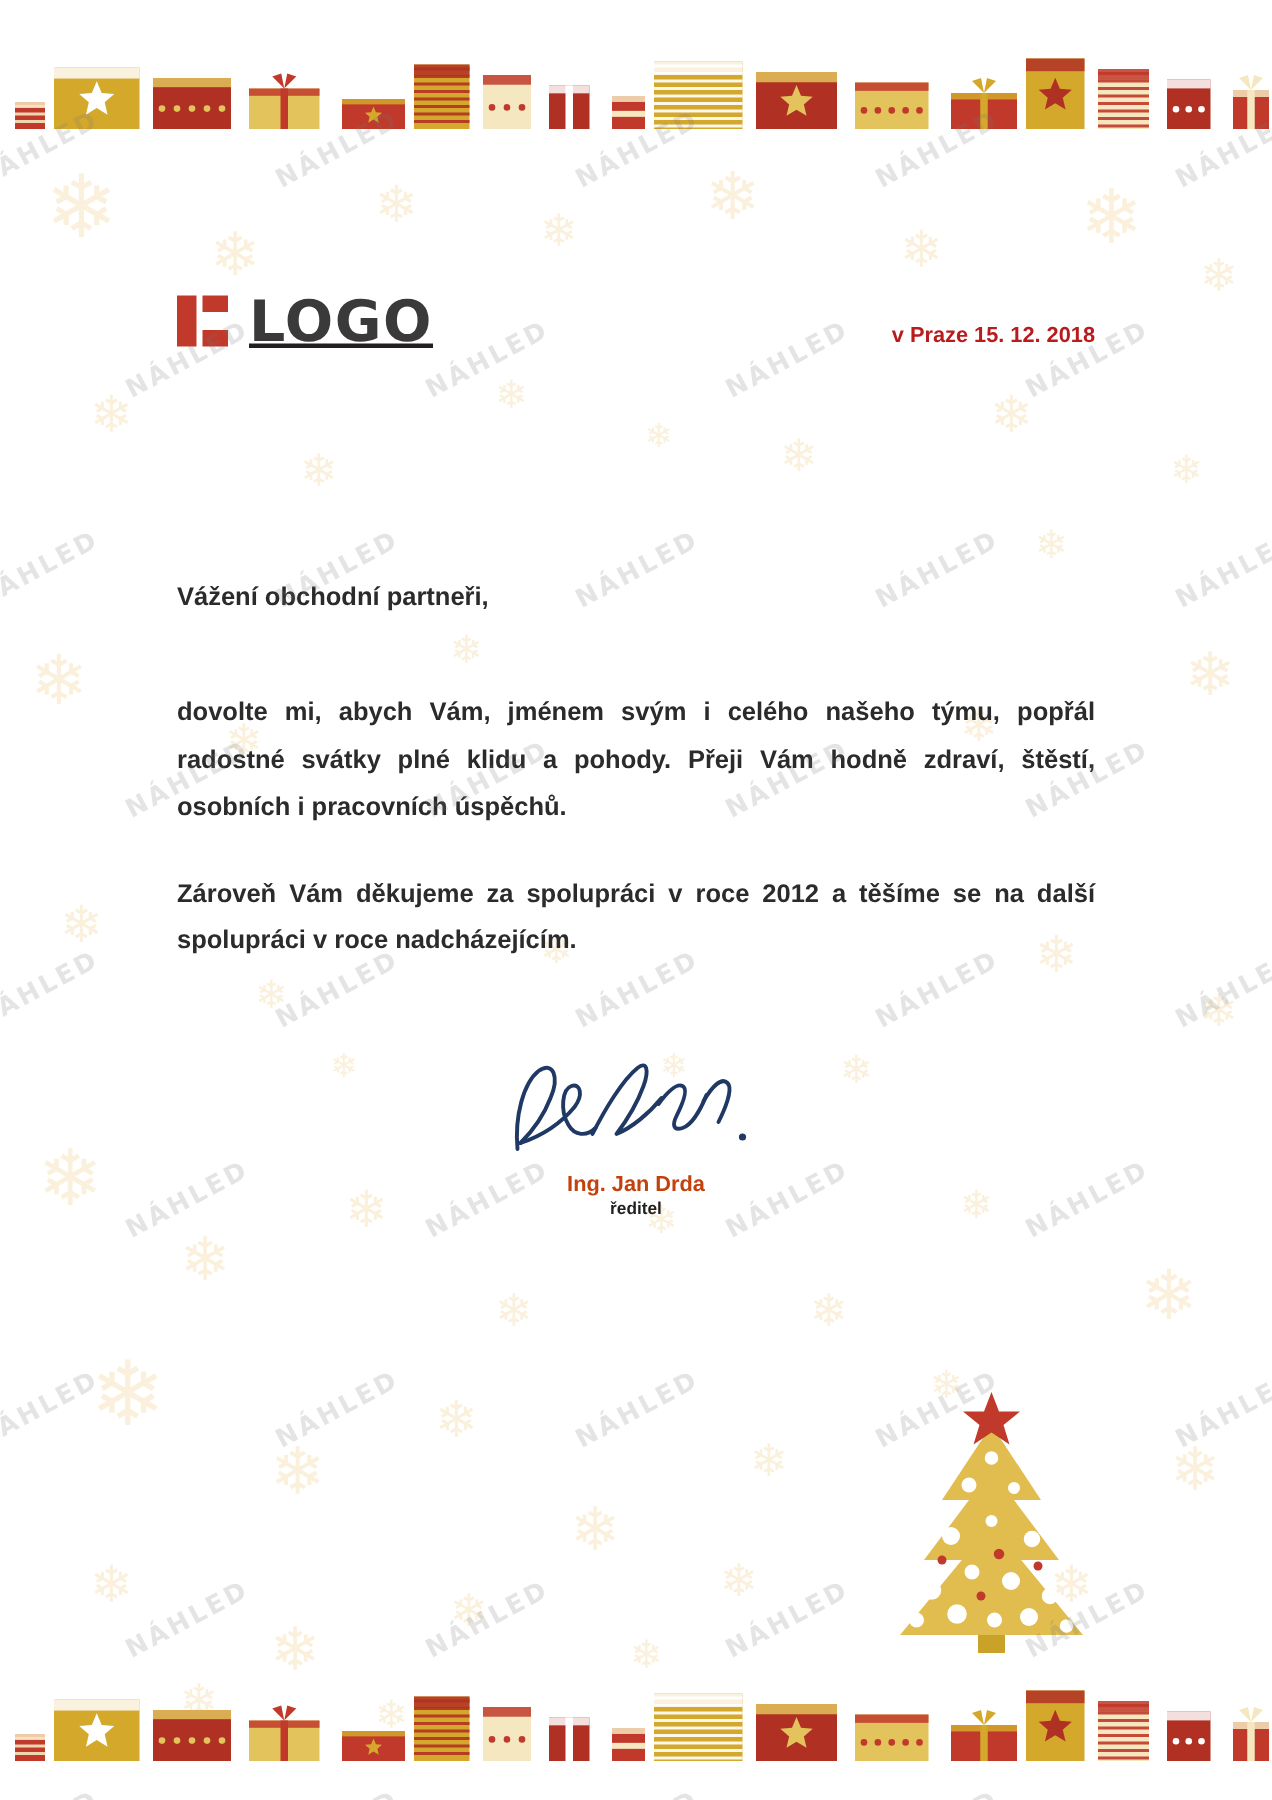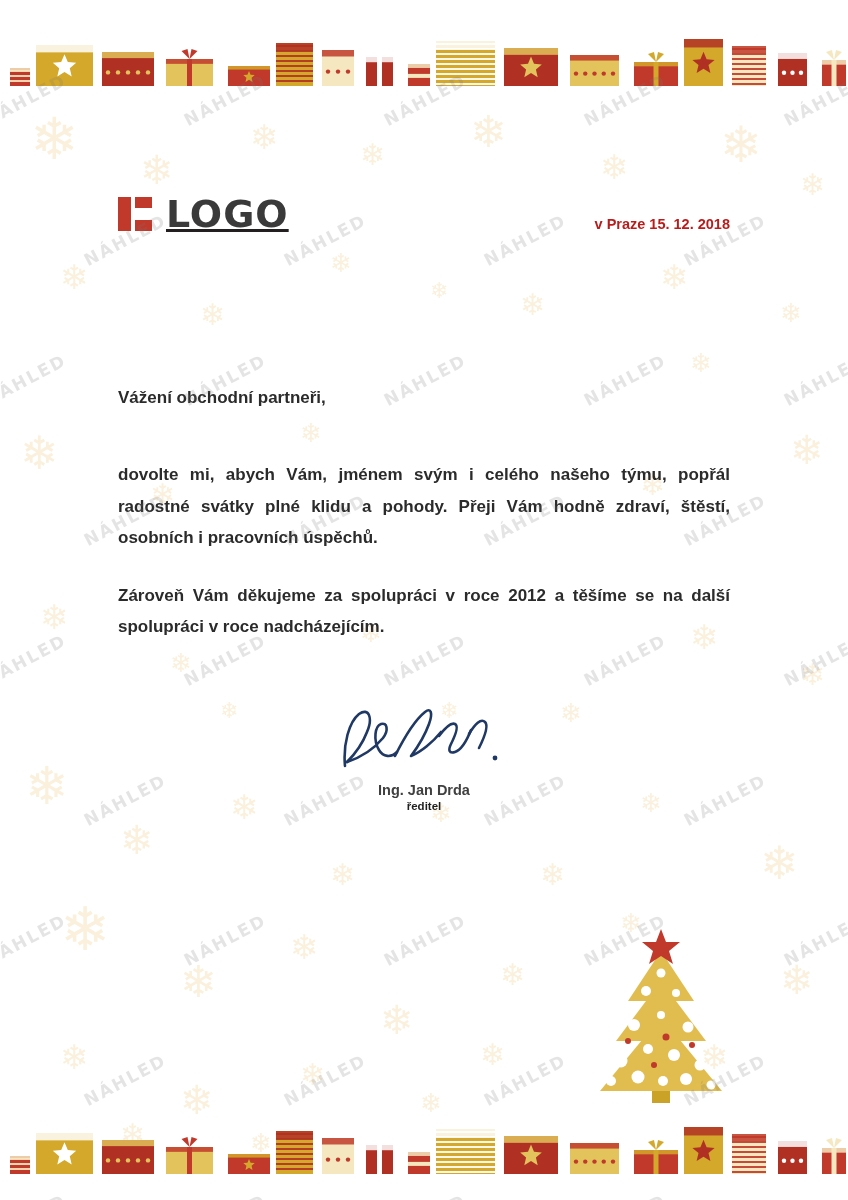--- a/index.html
+++ b/index.html
@@ -121,21 +121,21 @@
     position: absolute;
     left: 0;
     top: 700px;
     width: 848px;
     text-align: center;
   }
   .sig-svg { display: block; margin: 0 auto; }
   .sig-name {
     font-size: 14.5px;
     font-weight: 700;
-    color: #404040;
+    color: #c2410c;
     margin-top: 4px;
   }
   .sig-role {
     font-size: 11.5px;
     font-weight: 600;
     color: #1f1f1f;
     margin-top: 2px;
   }
 
   

